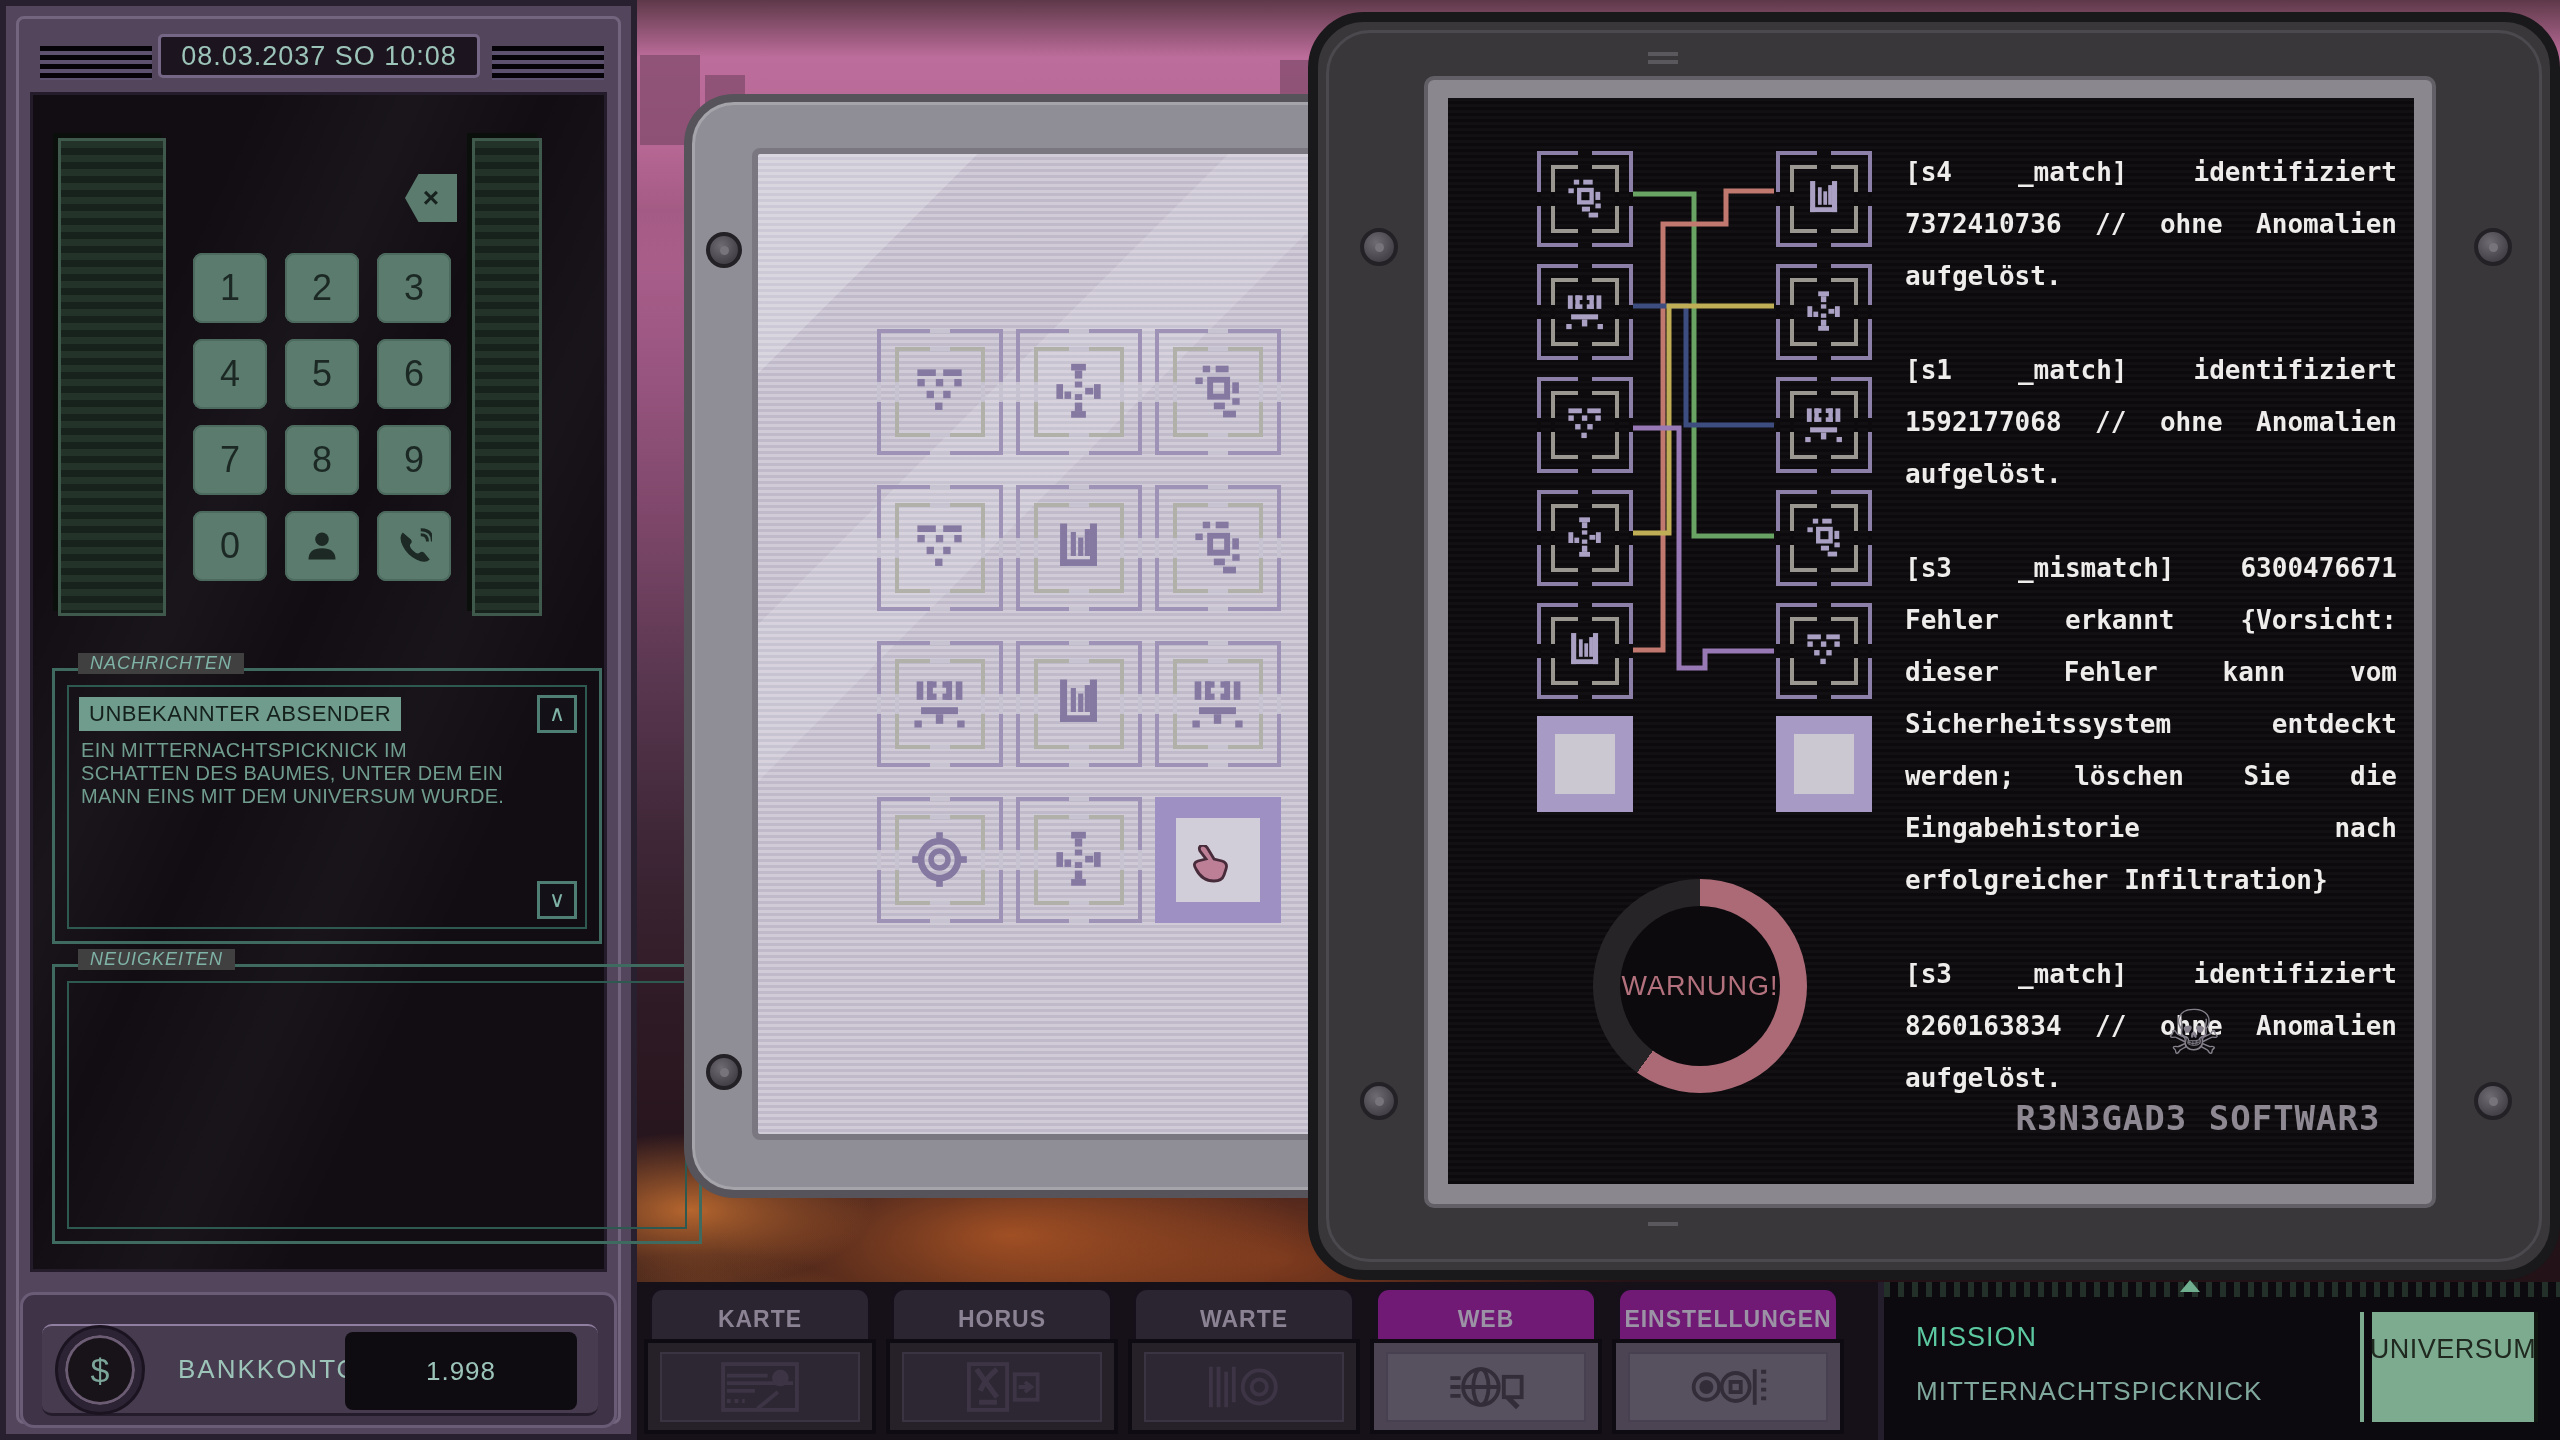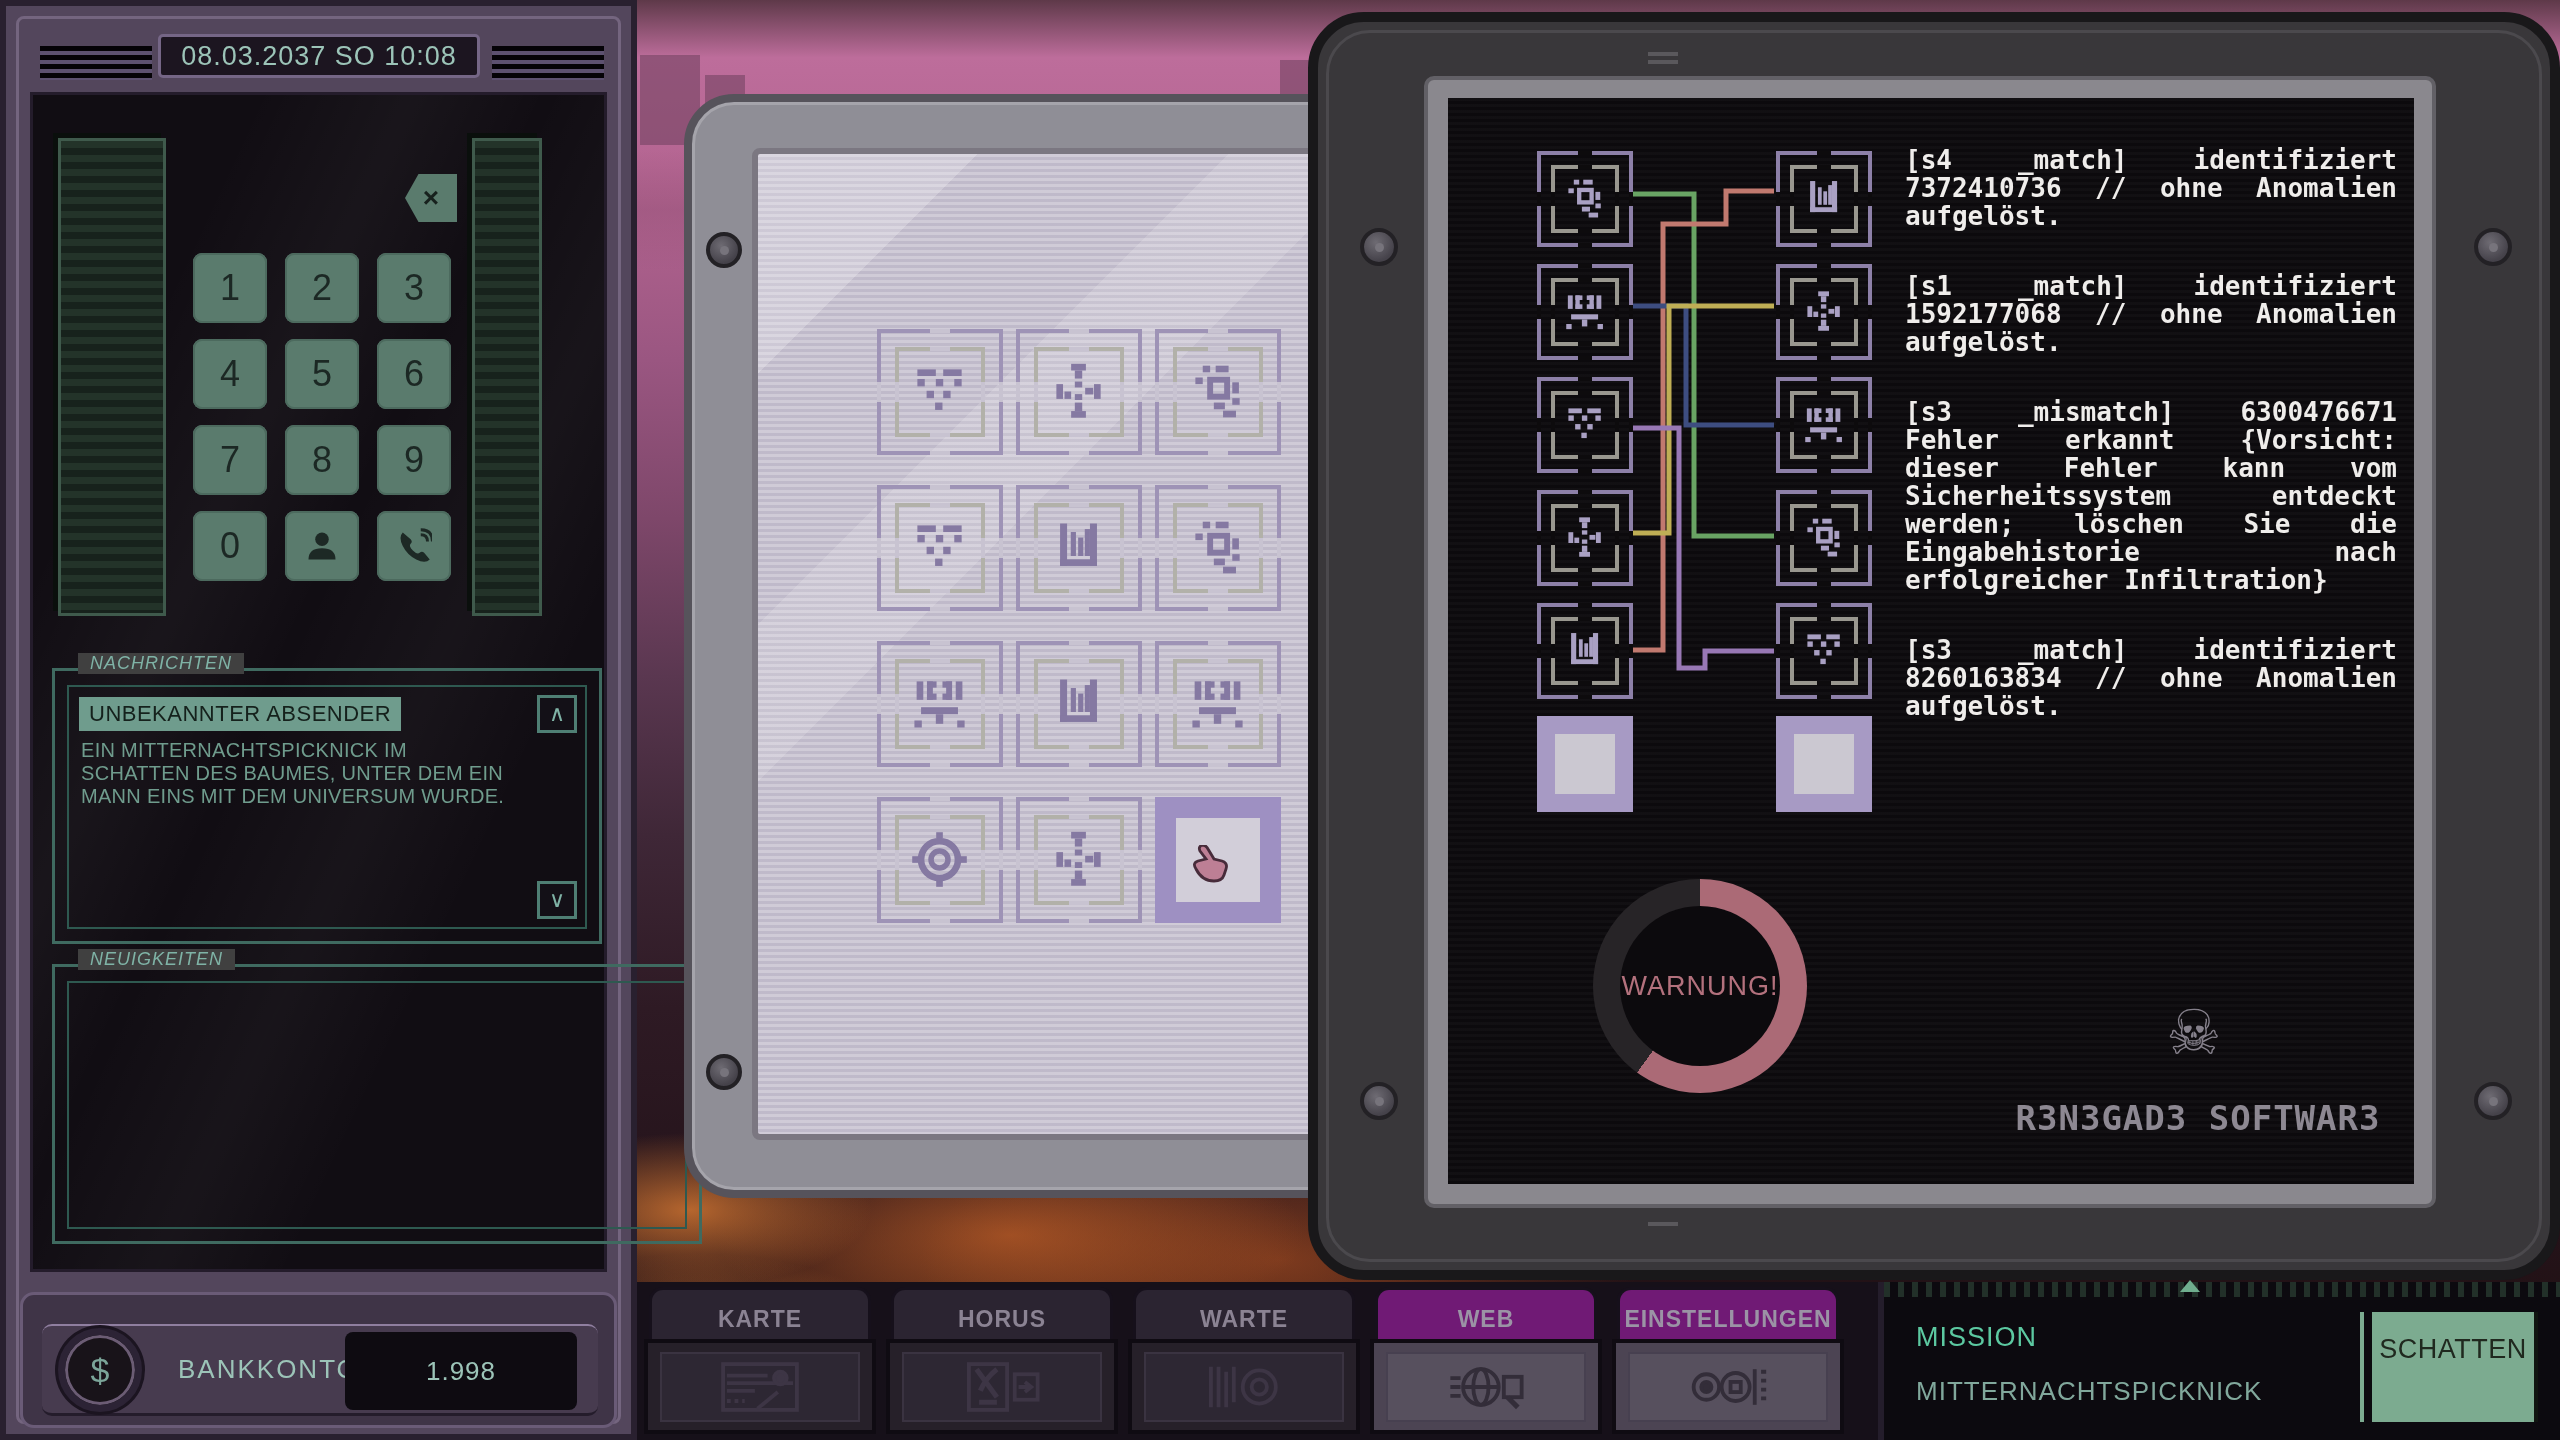--- a/index.html
+++ b/index.html
@@ -119,21 +119,21 @@
   #netleft{left:1537px;top:151px;}
   #netright{left:1776px;top:151px;}
   .rcol .tile{--bg:#0d0b0d;--c1:#8d80a8;--c2:#99978f;--g:#a9a0c3;--nw:14px;width:96px;height:96px;}
   .rcol .tile .tin{inset:10px;}
   .rcol .tile.sel{background:#a79ac4;border-color:#a79ac4;}
   .rcol .tile.sel .tin{inset:14px;border-color:#cbc8d1;background:#cbc8d1;}
   #netsvg{left:1448px;top:98px;}
 
   
   #term{left:1905px;top:146px;width:492px;color:#efedeb;font-family:"DejaVu Sans Mono",monospace;
-    font-weight:bold;font-size:26px;line-height:28px;}
+    font-weight:bold;font-size:26px;line-height:52px;}
   .tpar{text-align:justify;margin:0 0 42px 0;letter-spacing:0px;}
   .tpar:last-child{margin:0;}
 
   
   #warnring{left:1593px;top:879px;width:214px;height:214px;border-radius:50%;
     background:conic-gradient(#ab6a76 0 60%,#272427 60% 100%);}
   #warnring::after{content:"";position:absolute;inset:27px;border-radius:50%;background:#0c0a0d;}
   #warntext{position:absolute;inset:0;display:flex;align-items:center;justify-content:center;z-index:2;
     color:#b3717d;font-size:27px;letter-spacing:1px;}
   #skull{left:2166px;top:996px;font-family:"DejaVu Sans",sans-serif;font-size:62px;color:#85808b;}
@@ -317,21 +317,21 @@
           </div>
         </div>
     </div>
   </div>
 
   <div id="mission" class="abs">
     <div id="missioncomb"></div>
     <div id="missionlabel">MISSION</div>
     <div id="missionname">MITTERNACHTSPICKNICK</div>
     <div id="aufgaben">
-        <span>SCHATTEN</span>
+        <span>UNIVERSUM</span>
       </div>
   </div>
 
   <div id="mdev" class="abs"></div>
   <div id="mscreen" class="abs"></div>
   <div class="abs screw" style="left:706px;top:232px;width:36px;height:36px;"></div>
   <div class="abs screw" style="left:706px;top:1054px;width:36px;height:36px;"></div>
   <div class="abs screw" style="left:1330px;top:118px;width:24px;height:24px;"></div>
   <div id="mgrid" class="abs">
       <div class="tile">

